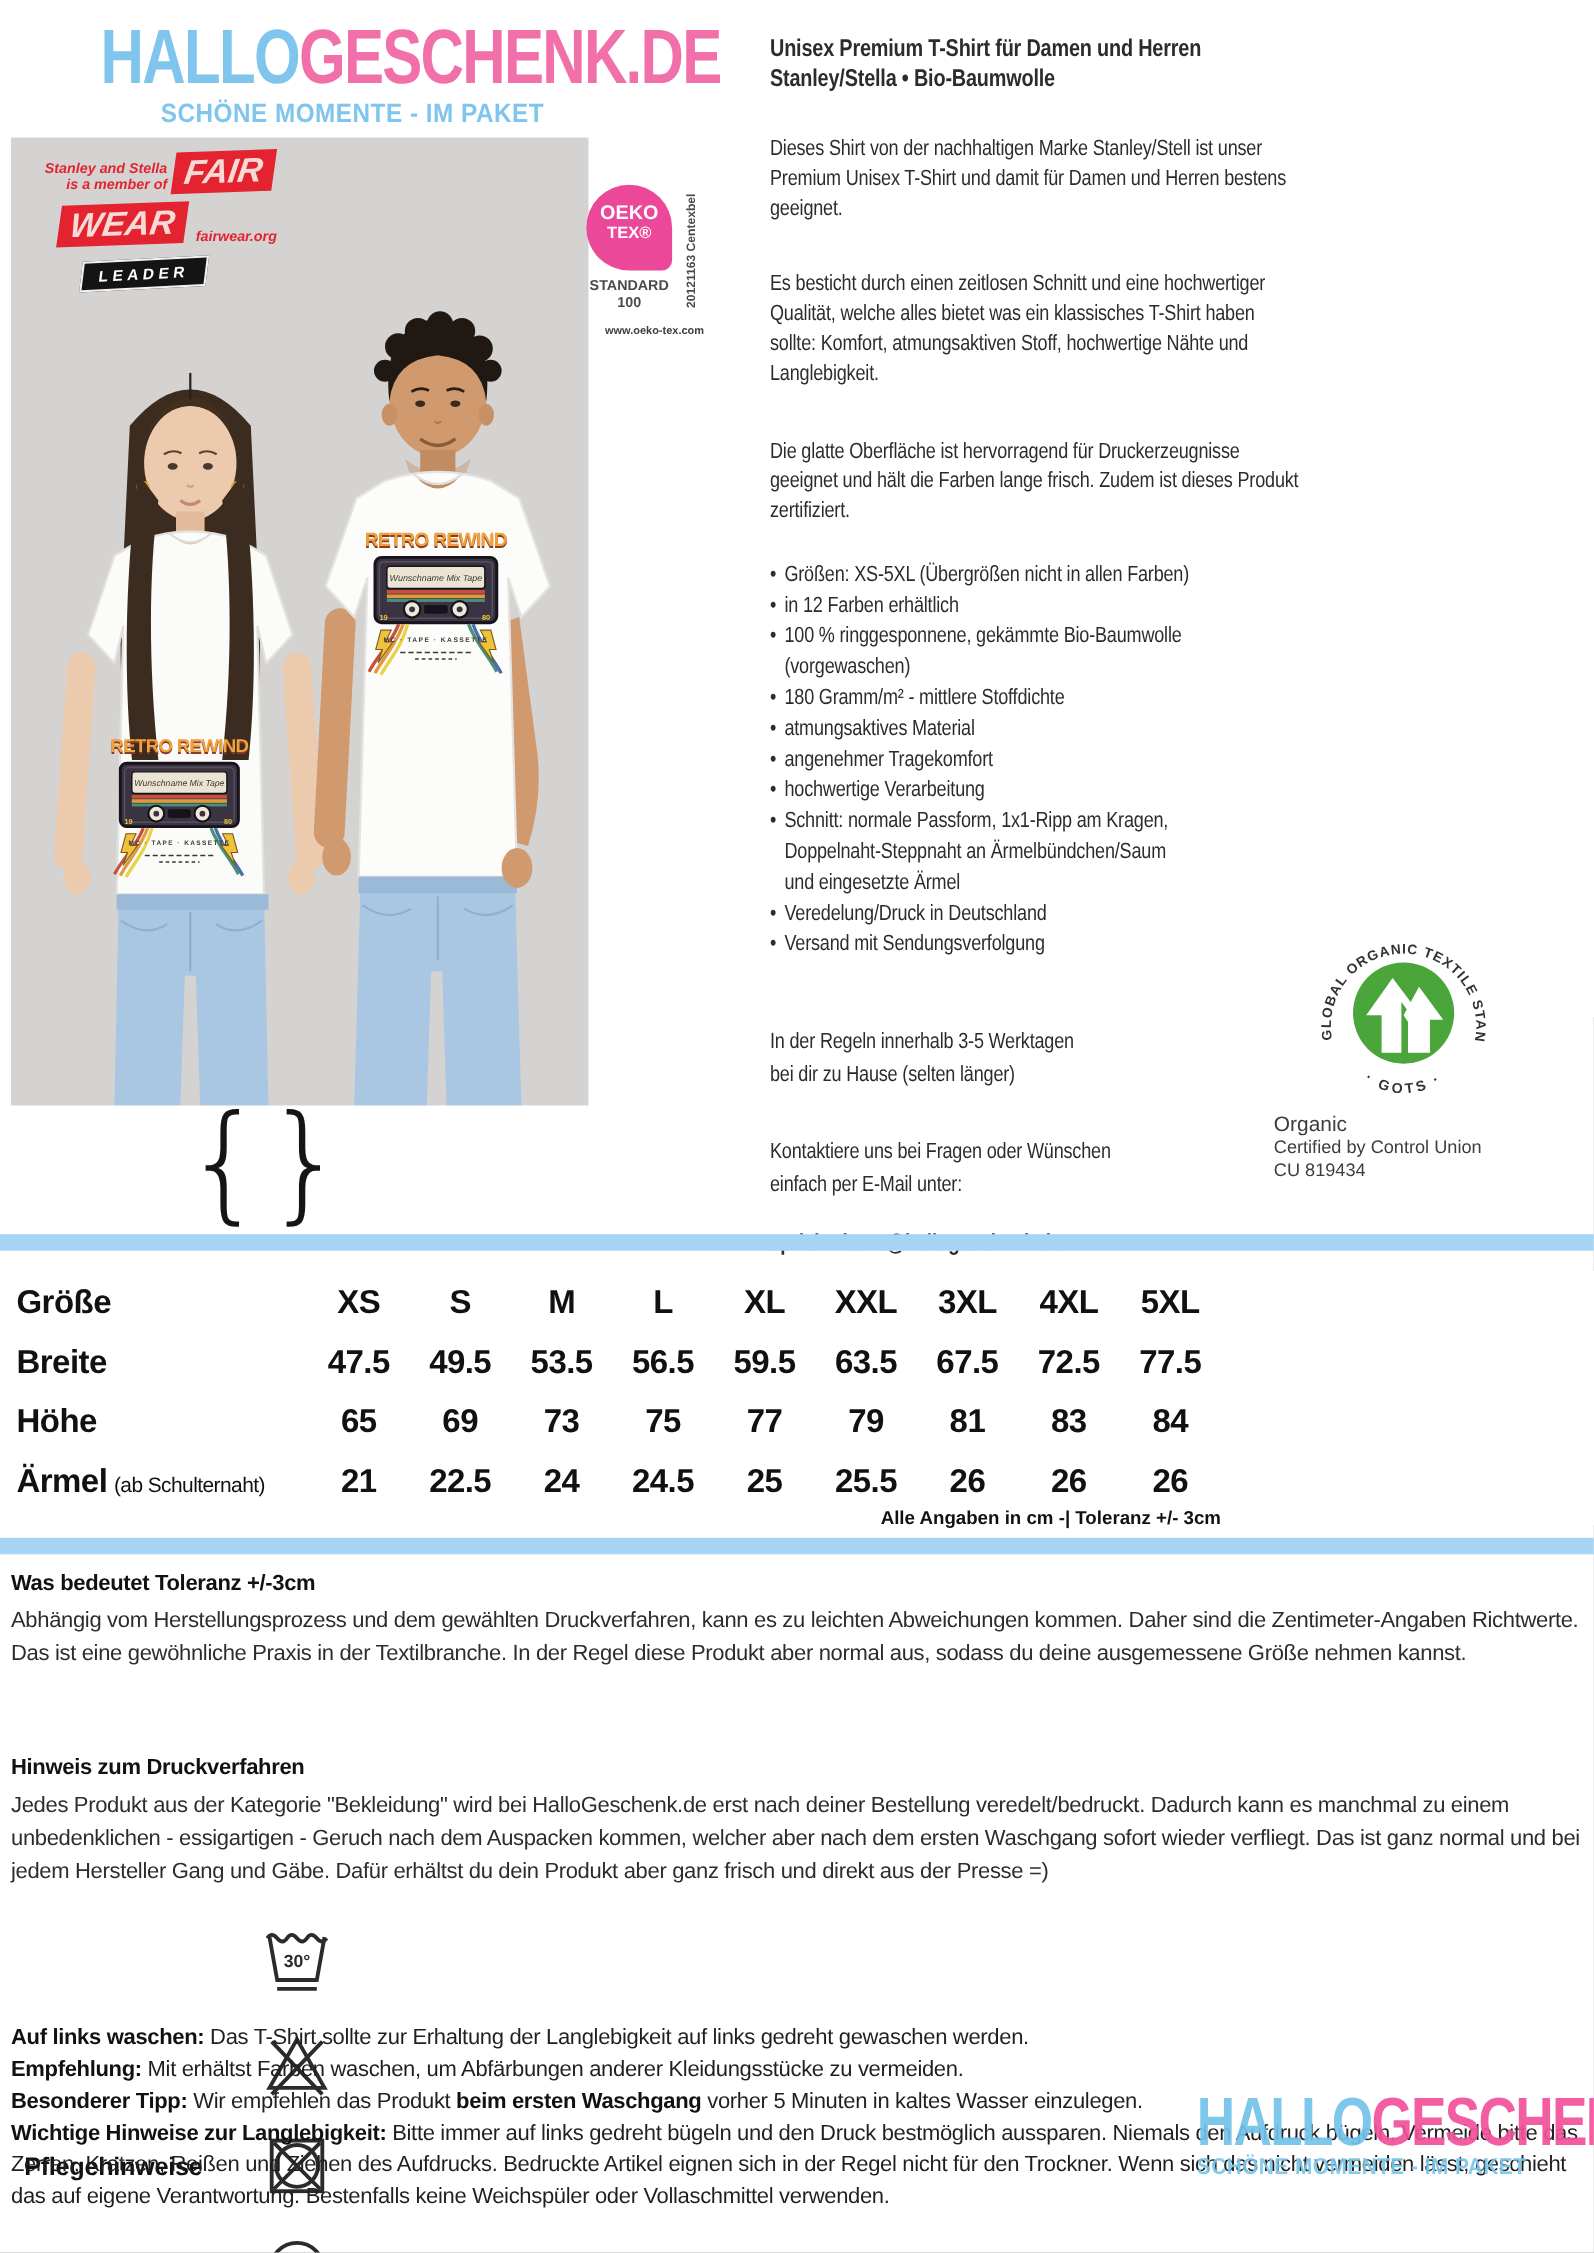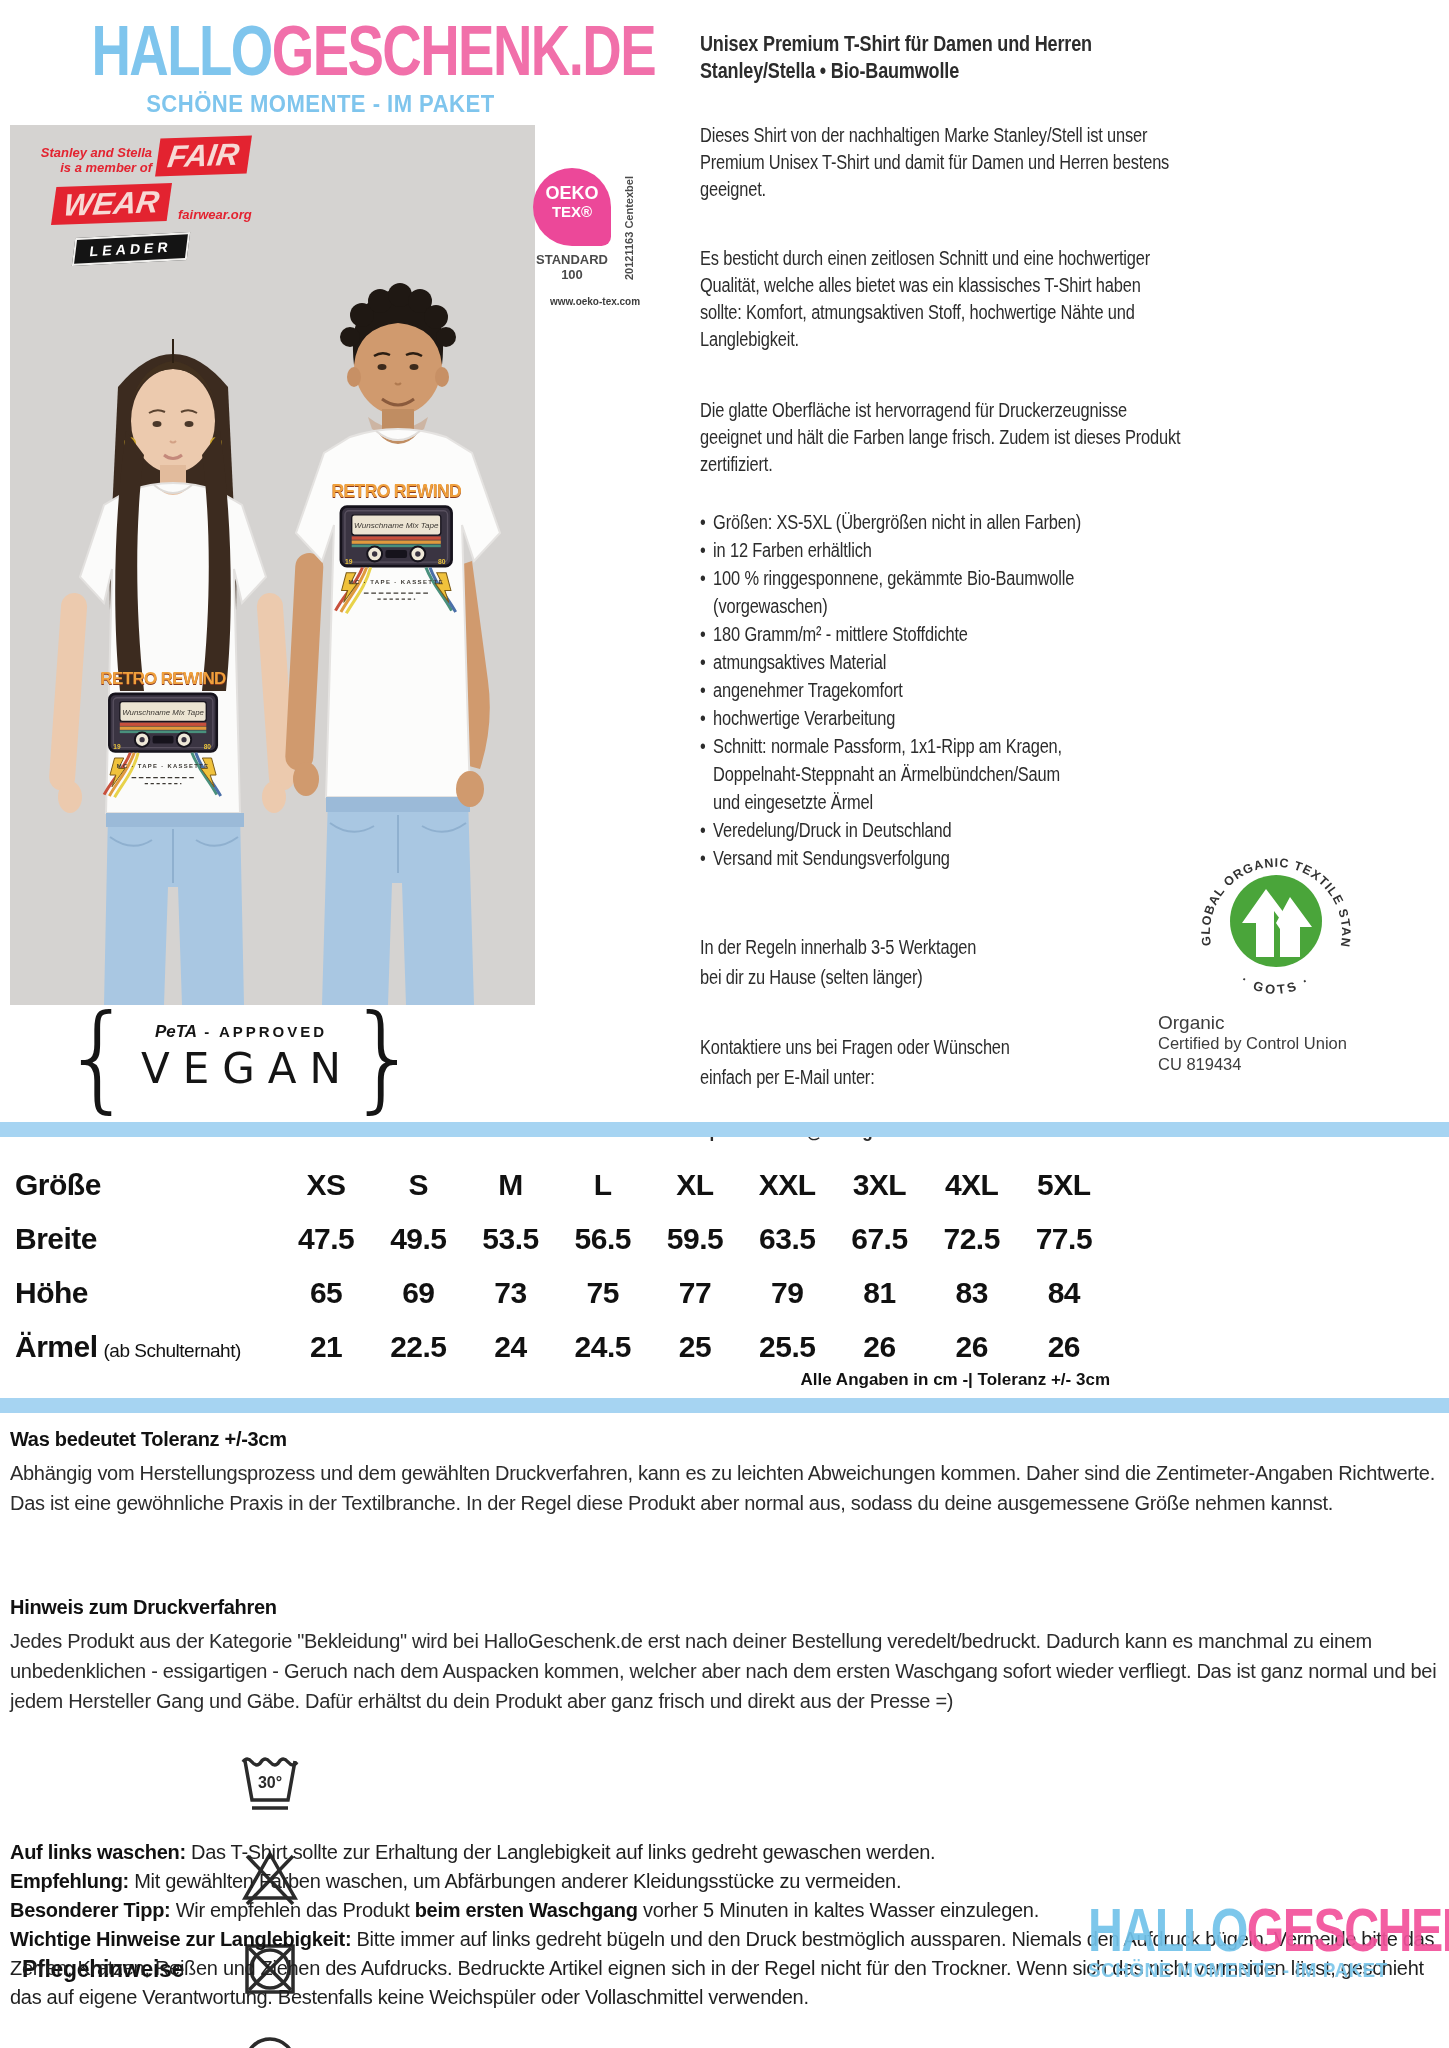--- a/index.html
+++ b/index.html
@@ -316,24 +316,20 @@
     </text>
   </svg>
   <div class="gots-cap">
     <div class="c1">Organic</div>
     <div class="c2">Certified by Control Union</div>
     <div class="c2">CU 819434</div>
   </div>
 
   <div class="peta">
     <div class="peta-brace">{</div>
-    <div class="peta-mid">
-      <div class="peta-l1"><span class="pbrand">PeTA</span><span> - APPROVED</span></div>
-      <div class="peta-l2">VEGAN</div>
-    </div>
     <div class="peta-brace">}</div>
   </div>
 
   <div class="bar bar1"></div>
   <div class="bar bar2"></div>
 
   <div class="size-table" id="size-table">
       <div class="strow">
         <div class="stcell stlabel">Größe</div>
         <div class="stcell">XS</div>
@@ -425,21 +421,21 @@
       </svg>
       <svg width="68" height="66" viewBox="0 0 68 66">
         <path d="M6 52 h56 l-5 -22 a9 9 0 0 0 -9 -7 h-22 a20 18 0 0 0 -20 29 Z" fill="none" stroke="#2b2b2b" stroke-width="3.5"></path>
         <circle cx="42" cy="44" r="3.5" fill="#2b2b2b"></circle>
       </svg>
     </div>
   </div>
 
   <div class="footer" id="footer-lines">
       <div class="fline"><span class="b">Auf links waschen: </span><span>Das T-Shirt sollte zur Erhaltung der Langlebigkeit auf links gedreht gewaschen werden.</span></div>
-      <div class="fline"><span class="b">Empfehlung: </span><span>Mit gewählten Farben waschen, um Abfärbungen anderer Kleidungsstücke zu vermeiden.</span></div>
+      <div class="fline"><span class="b">Empfehlung: </span><span>Mit erhältst Farben waschen, um Abfärbungen anderer Kleidungsstücke zu vermeiden.</span></div>
       <div class="fline"><span class="b">Besonderer Tipp: </span><span>Wir empfehlen das Produkt </span><span class="b">beim ersten Waschgang</span><span> vorher 5 Minuten in kaltes Wasser einzulegen.</span></div>
       <div class="fline"><span class="b">Wichtige Hinweise zur Langlebigkeit: </span><span>Bitte immer auf links gedreht bügeln und den Druck bestmöglich aussparen. Niemals den Aufdruck bügeln. Vermeide bitte das Zerren, Kratzen, Reißen und Ziehen des Aufdrucks. Bedruckte Artikel eignen sich in der Regel nicht für den Trockner. Wenn sich das nicht vermeiden lässt, geschieht das auf eigene Verantwortung. Bestenfalls keine Weichspüler oder Vollaschmittel verwenden.</span></div>
     </div>
 
   <div class="wm">
     <div class="wm-line"><span class="wm-hallo">HALLO</span><span class="wm-geschenk">GESCHENK.DE</span></div>
     <div><span class="wm-tag">SCHÖNE MOMENTE - IM PAKET</span></div>
   </div>
 
 </div>

